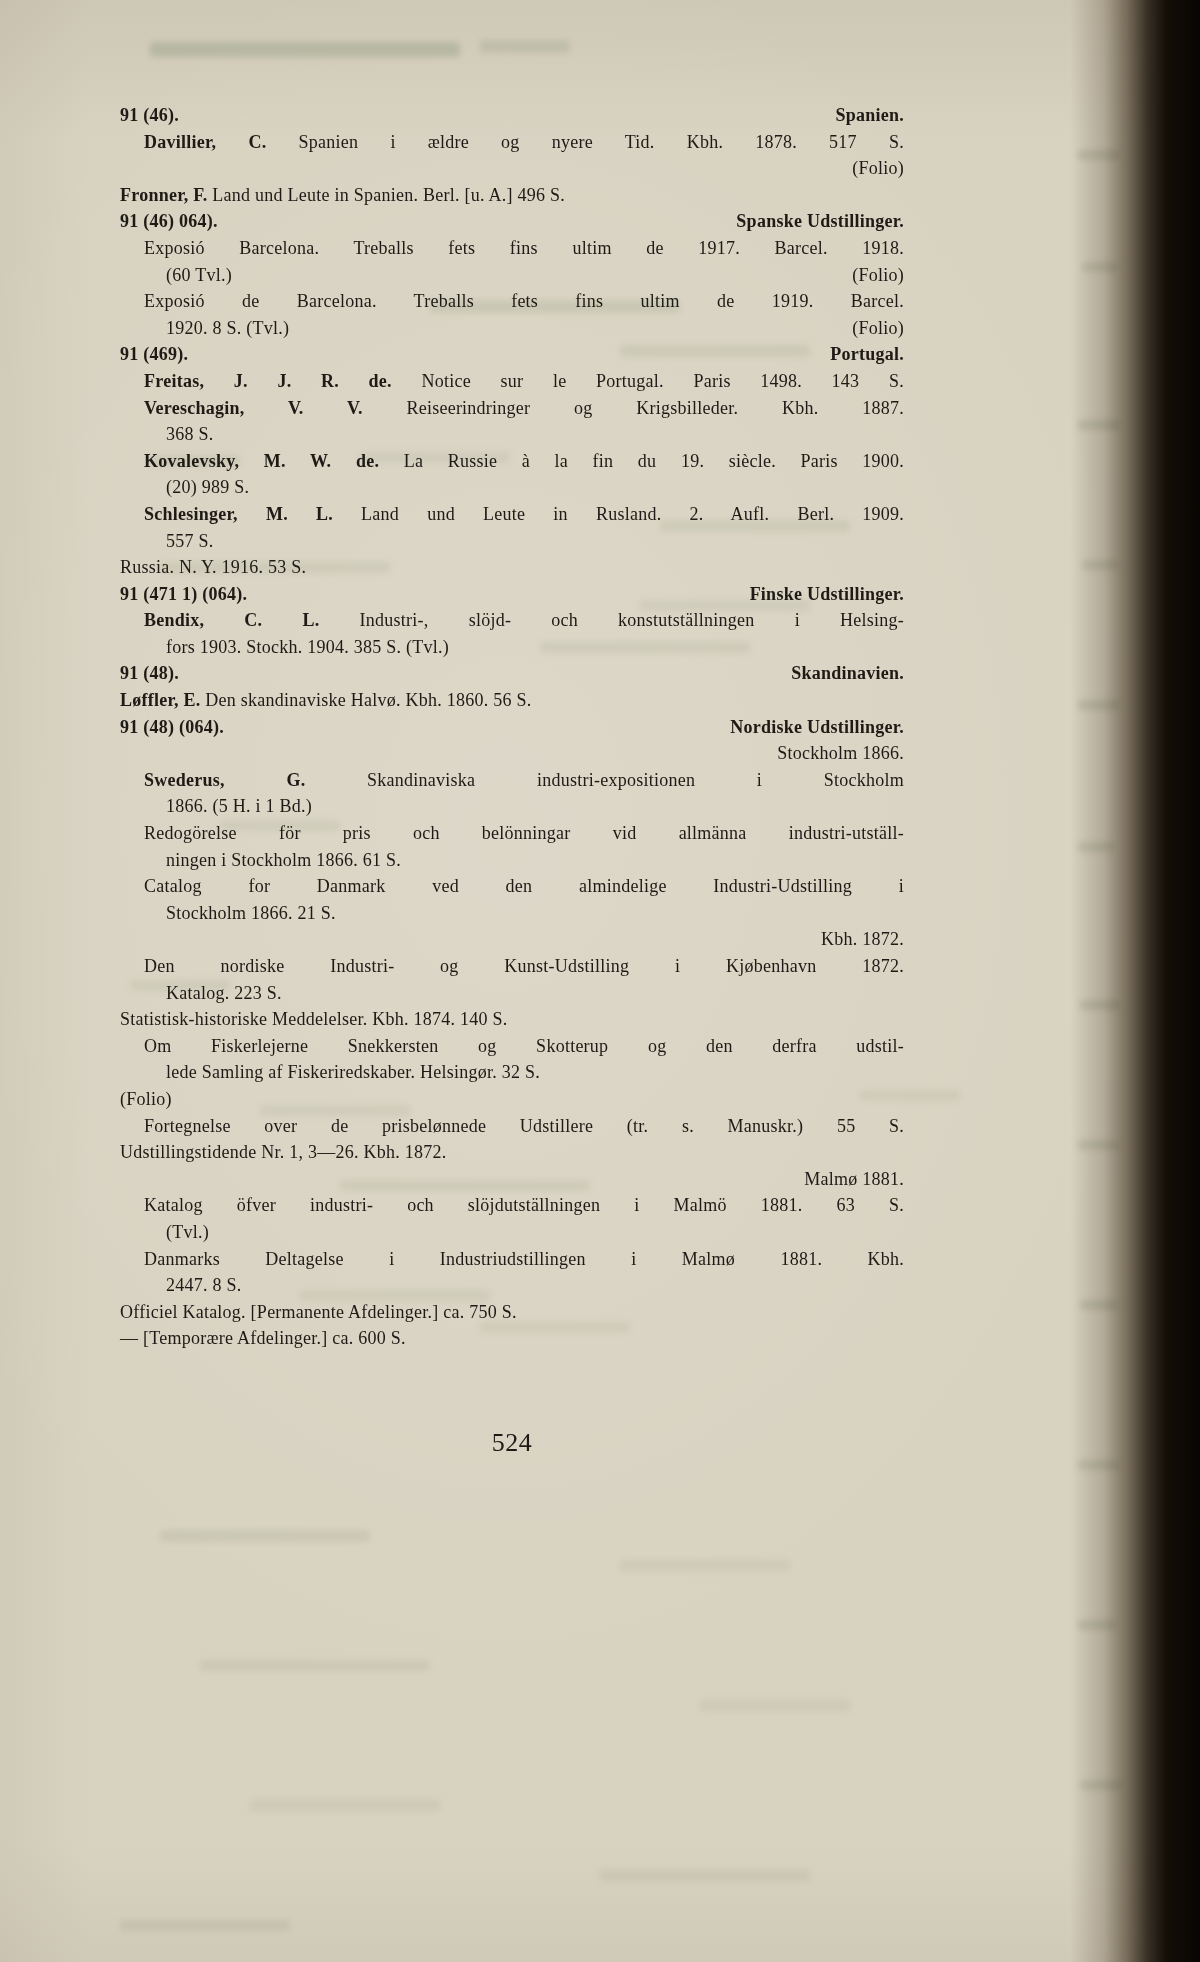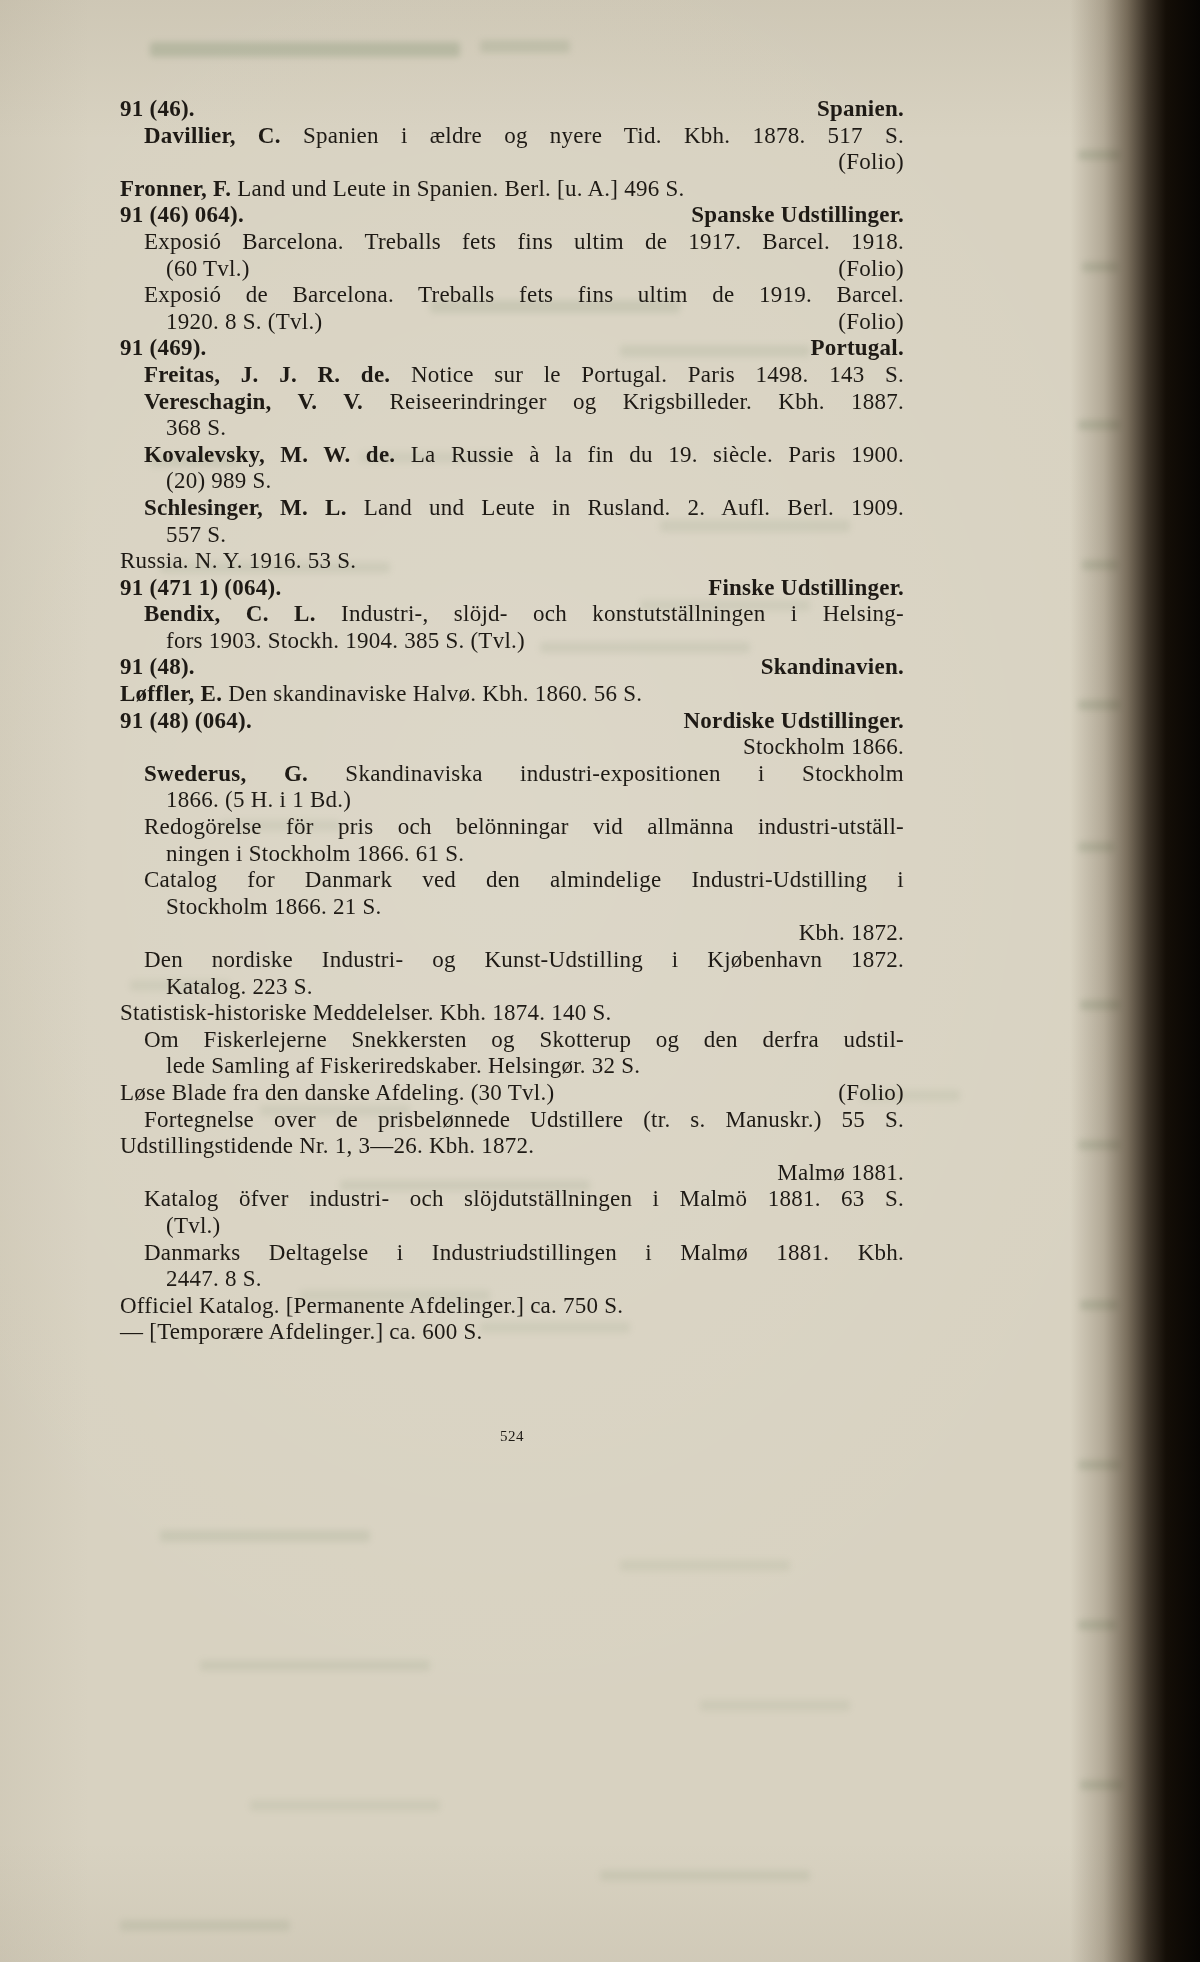--- a/index.html
+++ b/index.html
@@ -26,32 +26,32 @@
       rgba(64,50,32,0.62) 44%,
       rgba(34,25,15,0.88) 60%,
       #140e07 74%,
       #070503 100%);
   }
   .ghost{
     position:absolute;background:#7f9070;filter:blur(3px);border-radius:3px;
     pointer-events:none;
   }
   .text-block{
-    position:absolute;left:120px;top:96px;width:784px;
-    font-size:23px;letter-spacing:0.25px;font-family:Liberation Serif, serif;
+    position:absolute;left:120px;top:102px;width:784px;
+    font-size:18px;letter-spacing:0.25px;font-family:Liberation Serif, serif;
   }
   .line{line-height:26.6px;height:26.6px;white-space:normal;}
   .line.right{text-align:right;}
   .line.spread{display:flex;justify-content:space-between;}
   .line.indent{padding-left:46px;}
   .line.justify{text-align:justify;text-align-last:justify;margin-left:24px;}
   .b{font-weight:bold;}
   .page-number{
     position:absolute;left:120px;top:1428px;width:784px;
-    text-align:center;font-size:15px;letter-spacing:0.5px;
+    text-align:center;font-size:26px;letter-spacing:0.5px;
   }
 </style>
 </head>
 <body>
 
 <div class="canvas">
   <div class="paper-shade"></div>
 
   <div>
       <div class="ghost" style="left: 150px; top: 42px; width: 310px; height: 15px; opacity: 0.32;"></div>
@@ -148,21 +148,20 @@
       <div class="line text indent"><span>ningen i Stockholm 1866. 61 S.</span></div>
       <div class="line text justify"><span>Catalog for Danmark ved den almindelige Industri-Udstilling i</span></div>
       <div class="line text indent"><span>Stockholm 1866. 21 S.</span></div>
       <div class="line right"><span>Kbh. 1872.</span></div>
       <div class="line text justify"><span>Den nordiske Industri- og Kunst-Udstilling i Kjøbenhavn 1872.</span></div>
       <div class="line text indent"><span>Katalog. 223 S.</span></div>
       <div class="line text"><span>Statistisk-historiske Meddelelser. Kbh. 1874. 140 S.</span></div>
       <div class="line text justify"><span>Om Fiskerlejerne Snekkersten og Skotterup og den derfra udstil-</span></div>
       <div class="line text indent"><span>lede Samling af Fiskeriredskaber. Helsingør. 32 S.</span></div>
       <div class="line spread">
-        <span><span>Løse Blade fra den danske Afdeling. (30 Tvl.)</span></span>
         <span><span>(Folio)</span></span>
       </div>
       <div class="line text justify"><span>Fortegnelse over de prisbelønnede Udstillere (tr. s. Manuskr.) 55 S.</span></div>
       <div class="line text"><span>Udstillingstidende Nr. 1, 3—26. Kbh. 1872.</span></div>
       <div class="line right"><span>Malmø 1881.</span></div>
       <div class="line text justify"><span>Katalog öfver industri- och slöjdutställningen i Malmö 1881. 63 S.</span></div>
       <div class="line text indent"><span>(Tvl.)</span></div>
       <div class="line text justify"><span>Danmarks Deltagelse i Industriudstillingen i Malmø 1881. Kbh.</span></div>
       <div class="line text indent"><span>2447. 8 S.</span></div>
       <div class="line text"><span>Officiel Katalog. [Permanente Afdelinger.] ca. 750 S.</span></div>

